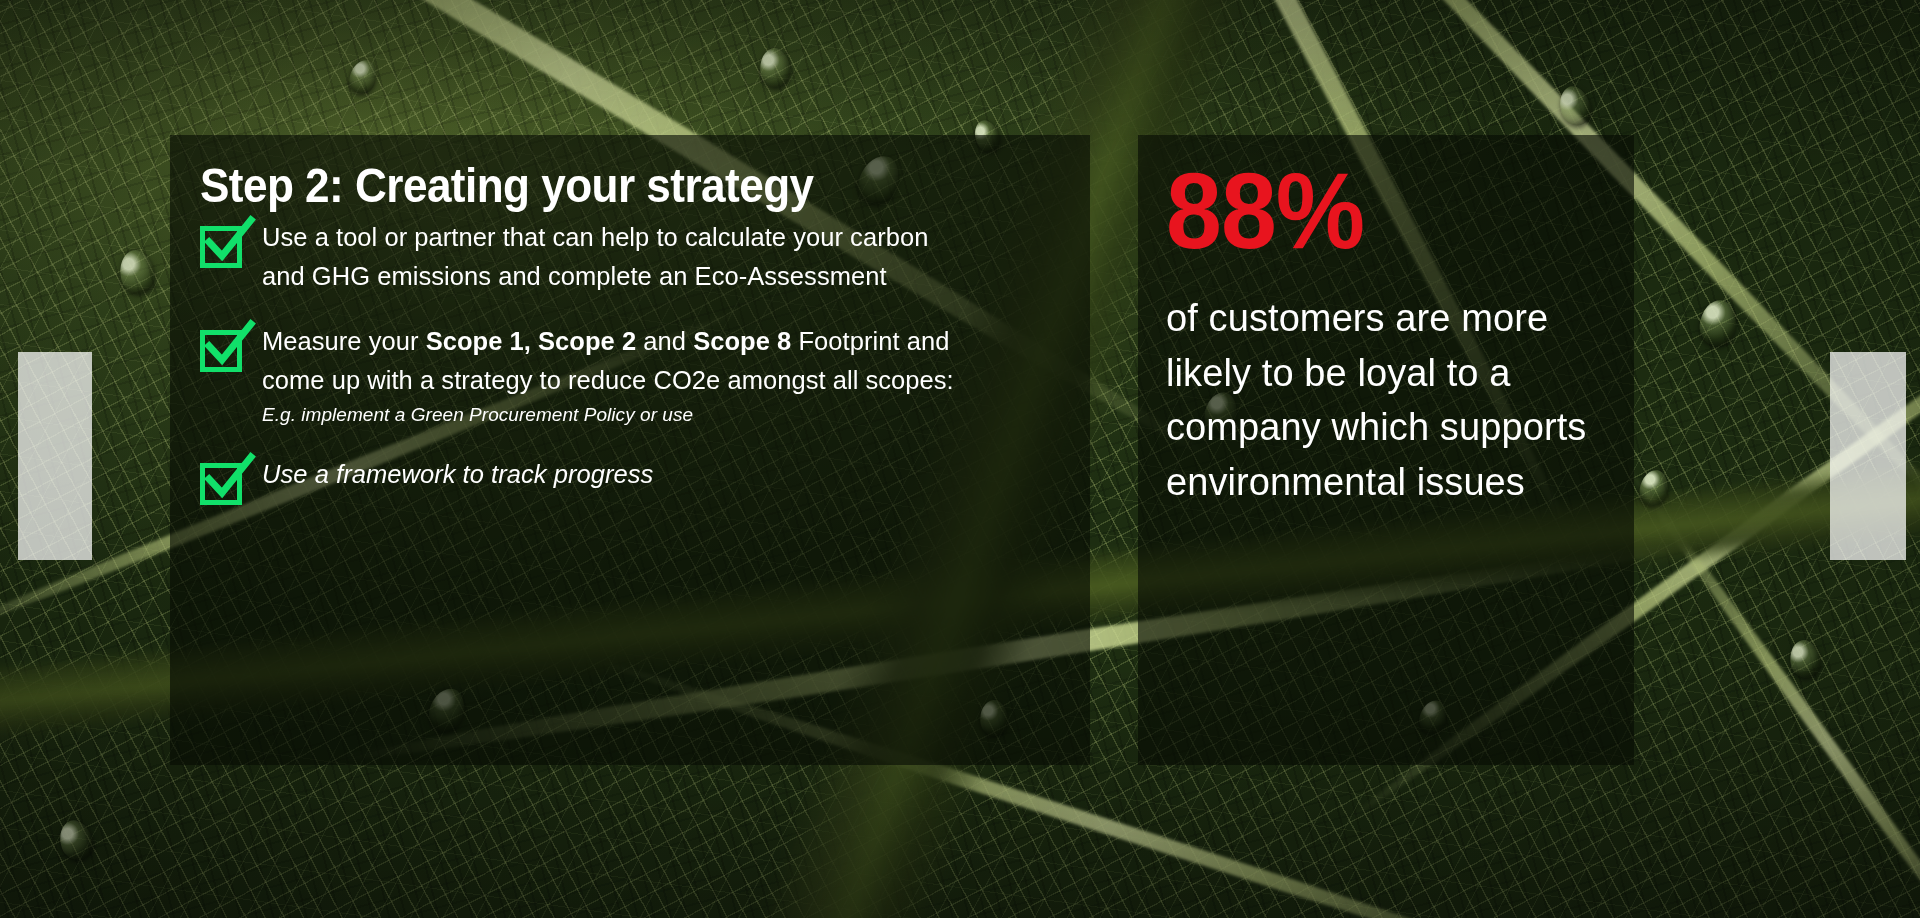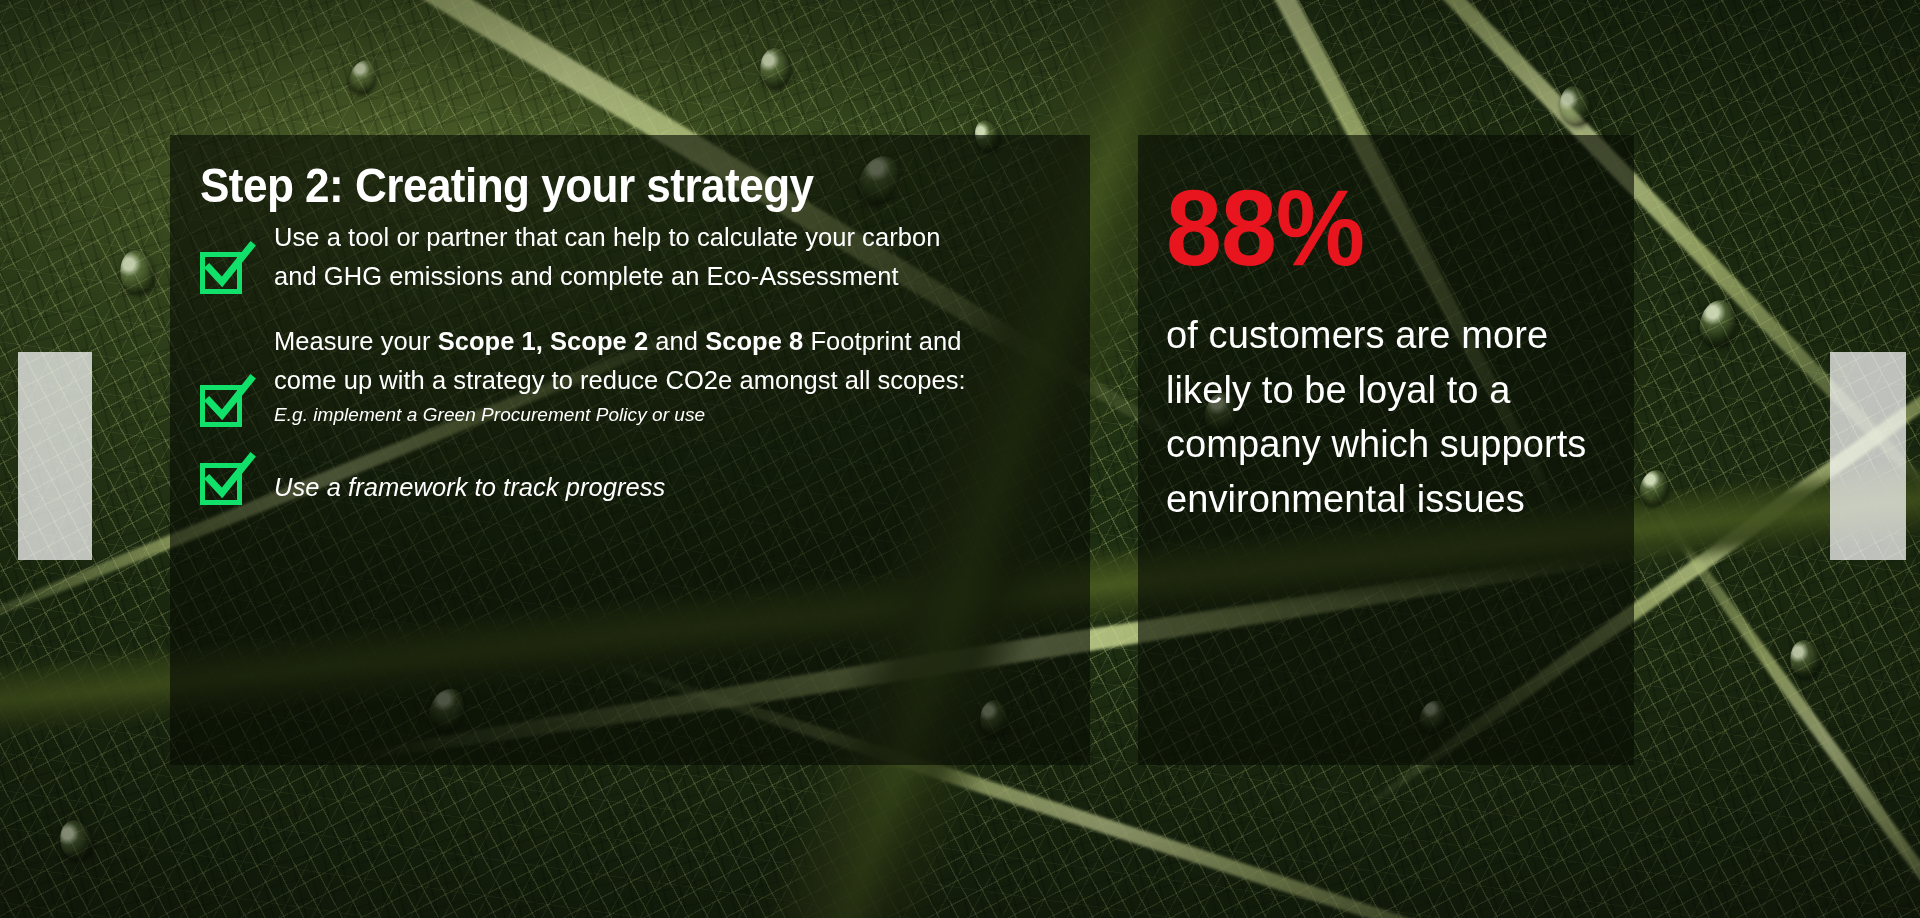--- a/index.html
+++ b/index.html
@@ -117,21 +117,21 @@
     font-weight:bold;
     font-size:49px;
     letter-spacing:-0.6px;
     line-height:1.08;
     transform:scaleX(0.90);
     transform-origin:left center;
     white-space:nowrap;
     margin:6px 0 6px 2px;
   }
 
-  .check-row { display:flex; align-items:flex-end; gap:28px; }
+  .check-row { display:flex; align-items:flex-start; gap:16px; }
   .spacer-row { height:26px; }
 
   .checkbox {
     flex:0 0 auto;
     width:46px; height:46px;
     position:relative;
     margin-top:6px;
     margin-left:2px;
   }
   .checkbox .box {
@@ -157,21 +157,21 @@
   .sub-italic {
     font-style:italic;
     font-size:19px;
     line-height:1.53;
     display:block;
   }
   .italic-only { font-style:italic; }
 
   
   #right-content {
-    position:absolute; left:1138px; top:152px;
+    position:absolute; left:1138px; top:135px;
     width:496px; height:630px;
     padding:22px 20px 0 28px;
     color:#ffffff;
   }
   #stat-number {
     font-family:"Liberation Sans Narrow","Liberation Sans", sans-serif;
     font-weight:bold;
     font-size:108px;
     line-height:1.0;
     color:#e8141e;

